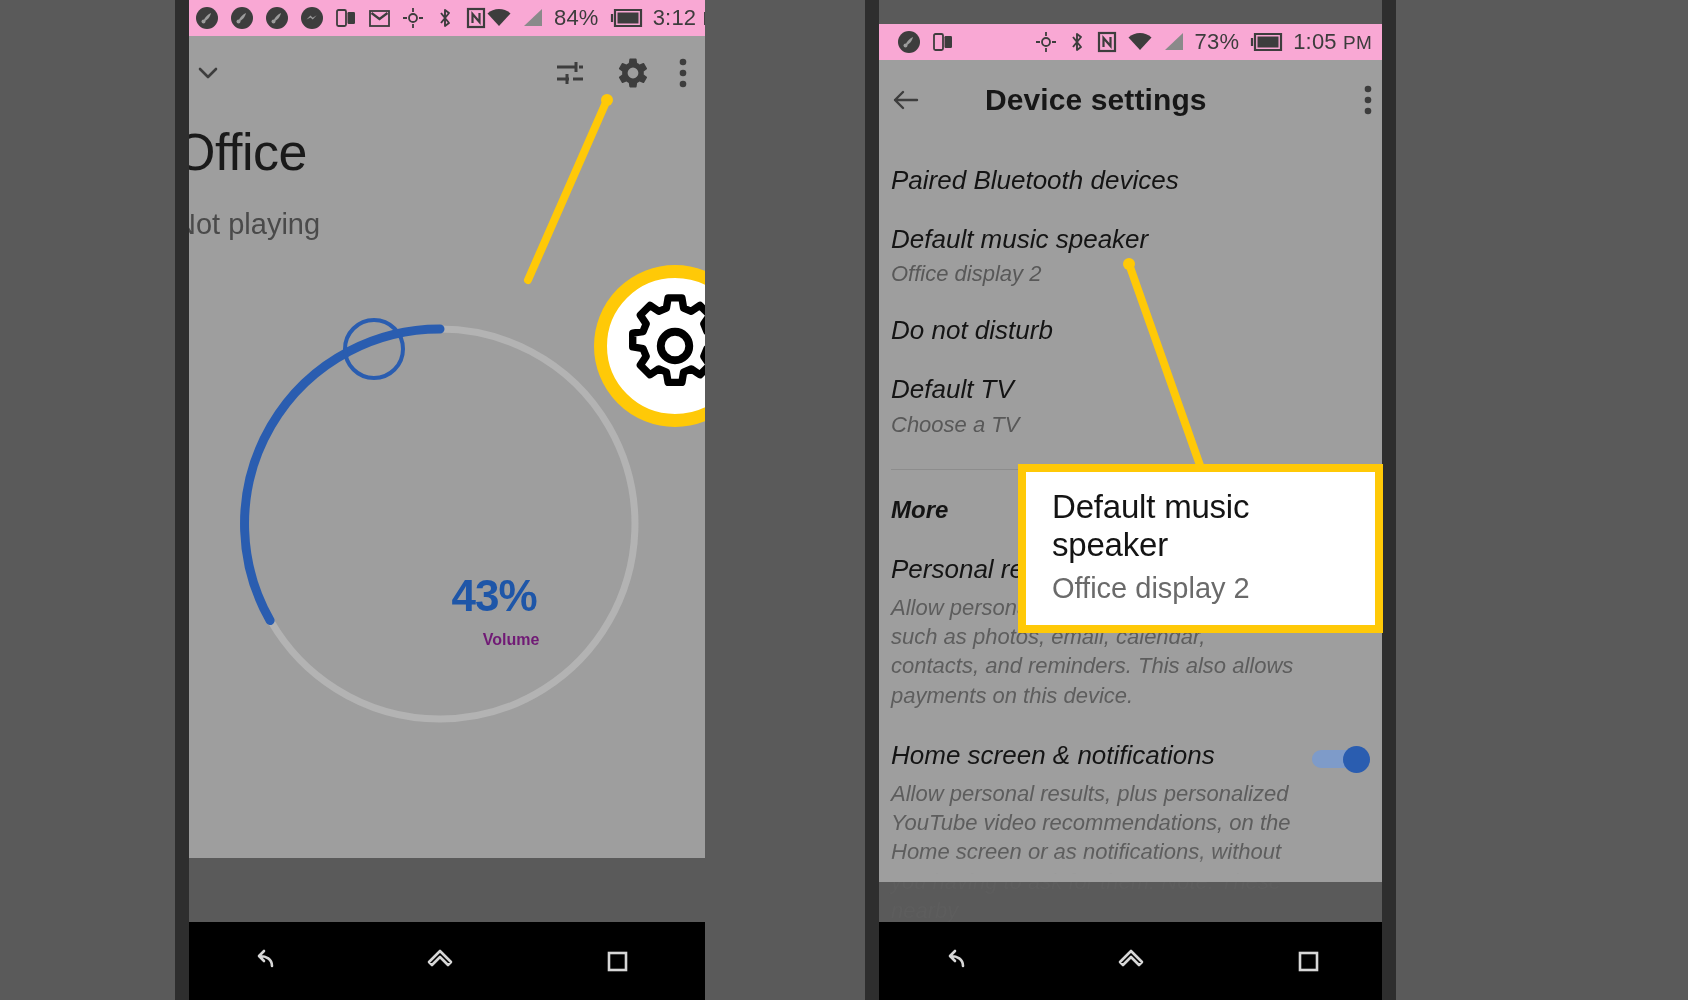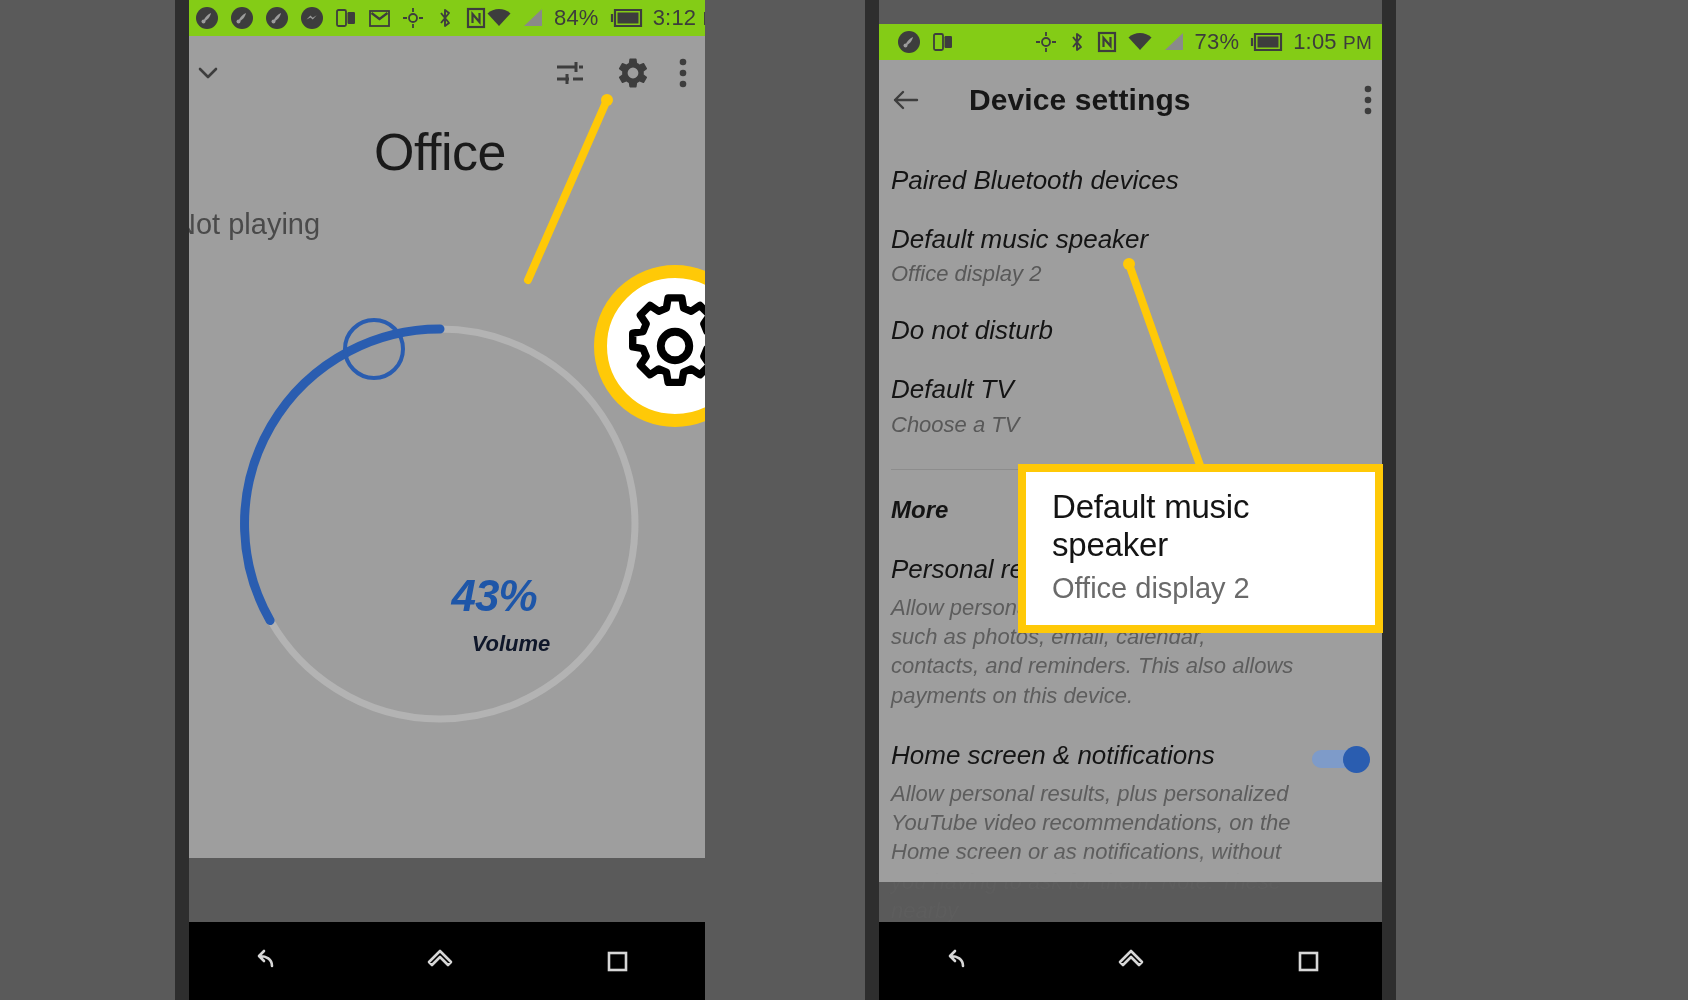--- a/index.html
+++ b/index.html
@@ -9,21 +9,21 @@
     font-family: "Liberation Sans", sans-serif;
     overflow: hidden;
   }
   .stage { position: relative; width: 1688px; height: 1000px; background: #5a5a5a; }
 
   
   .phone { position: absolute; overflow: hidden; }
   .phone-screen { position: relative; width: 100%; height: 100%; background: #9e9e9e; }
 
   .statusbar {
-    position: relative; height: 36px; background: #84cc16;
+    position: relative; height: 36px; background: #f9a8d4;
     display: flex; align-items: center; padding: 0 10px;
   }
   .sb-left { display: flex; align-items: center; gap: 11px; }
   .sb-right { display: flex; align-items: center; gap: 10px; margin-left: auto; }
   .sb-ico { display: block; }
   .sb-text { color: #3c3c3c; font-size: 22px; font-weight: 400; letter-spacing: .2px; white-space: nowrap; }
   .sb-text .ampm { font-size: 19px; }
 
   .darkrail { position: absolute; top: 0; left: 0; width: 14px; height: 100%; background: #2e2e2e; z-index: 5;}
   .darkrail-r { left: auto; right: 0; }
@@ -36,50 +36,50 @@
 
   
   #phone-left { left: 175px; top: 0px; width: 530px; height: 1000px; }
   #phone-left .phone-screen { height: 858px; background: #9e9e9e; }
 
   .lh-toolbar { height: 74px; display: flex; align-items: center; padding: 0 18px; }
   .lh-tb-spacer { flex: 1; }
   .lh-icon { margin-left: 28px; display: flex; align-items: center; justify-content: center; }
 
   .lh-title {
-    text-align: center; font-size: 52px; color: #1a1a1a; font-weight: 400;
+    font-size: 52px; color: #1a1a1a; font-weight: 400;
     letter-spacing: -.5px; margin-top: 12px;
   }
   .lh-sub { font-size: 29px; color: #4a4a4a; margin-top: 26px; font-weight: 400; }
 
-  .dial-wrap { position: relative; width: 638px; height: 470px; margin-top: 18px; font-style: italic; }
+  .dial-wrap { position: relative; width: 638px; height: 470px; margin-top: 18px; }
   .dial-val {
     position: absolute; left: 0; right: 0; top: 312px; text-align: center;
     font-size: 44px; color: #1e56a8; font-weight: 700; letter-spacing: -1px;
   }
   .dial-lbl {
     position: absolute; left: 0; right: 0; top: 372px; text-align: center;
-    font-size: 22px; color: #0f172a; font-weight: 700; padding-left: 34px;
+    font-size: 16px; color: #701a75; font-weight: 700; padding-left: 34px;
   }
 
   
   .spotlight {
     position: absolute; left: 419px; top: 265px; width: 162px; height: 162px;
     border-radius: 50%; background: #fff; border: 13px solid #ffc907; z-index: 6;
     display: flex; align-items: center; justify-content: center;
   }
   .leader {
     position: absolute; z-index: 4; pointer-events: none;
   }
 
   
   #phone-right { left: 865px; top: 0px; width: 531px; height: 1000px; }
   #phone-right .phone-screen { height: 858px; background: #9e9e9e; margin-top: 24px; }
 
-  .rh-toolbar { height: 80px; display: flex; align-items: center; padding: 0 24px; }
+  .rh-toolbar { height: 80px; display: flex; align-items: center; padding: 0 24px; gap: 16px; }
   .rh-back { width: 44px; display: flex; align-items: center; }
   .rh-title { font-size: 30px; color: #171717; font-weight: 700; margin-left: 36px; letter-spacing: .1px;}
   .rh-more { margin-left: auto; display: flex; align-items: center; }
 
   .slist { padding: 0 26px; font-style: italic; }
   .srow { padding: 26px 0 4px 0; }
   .srow .t { font-size: 26px; color: #141414; font-weight: 400; line-height: 1.1; }
   .srow .s { font-size: 22px; color: #585858; margin-top: 8px; line-height: 1.15; }
   .divider { height: 1px; background: #8d8d8d; margin: 28px 0 0 0; }
   .sect-hdr { font-size: 24px; color: #141414; font-weight: 700; padding: 26px 0 0 0; }

